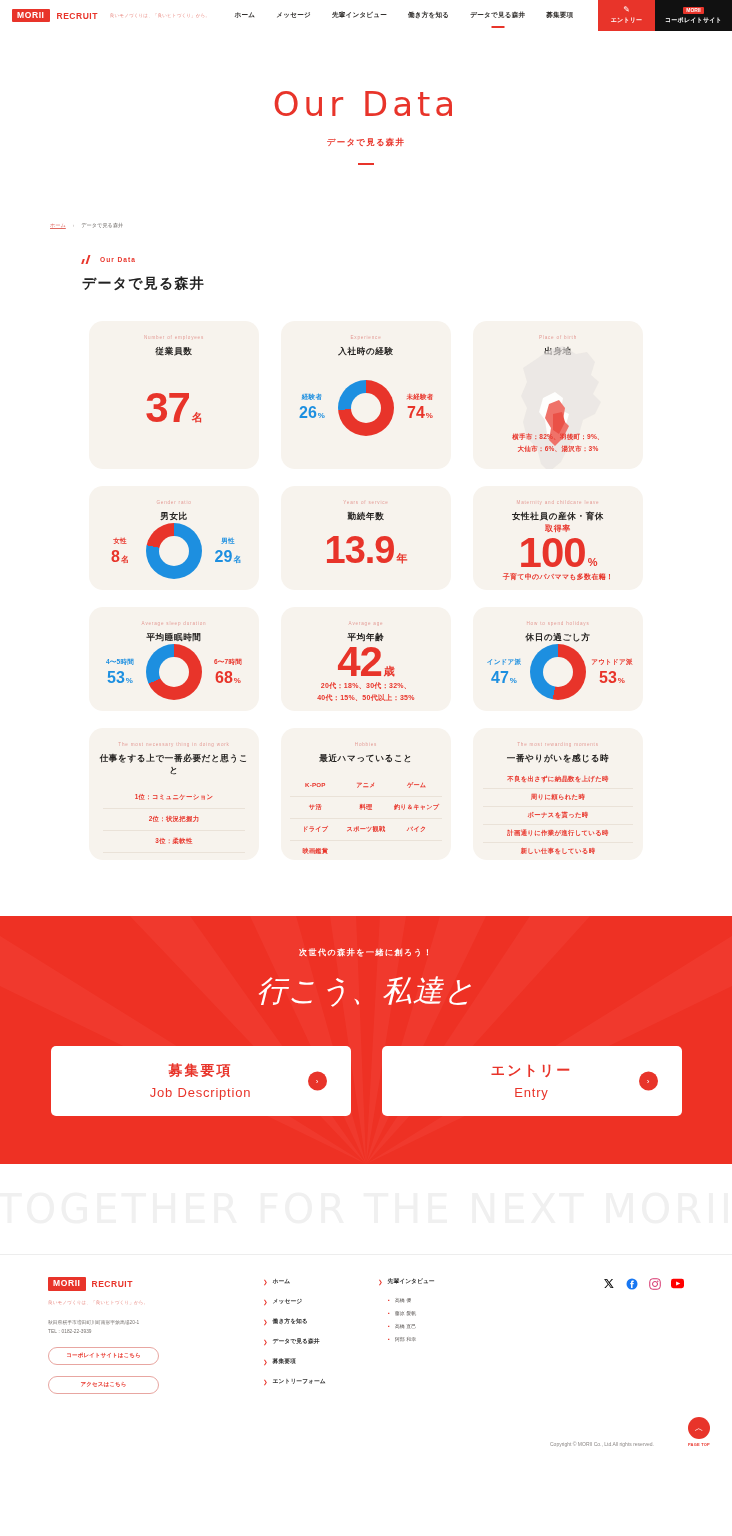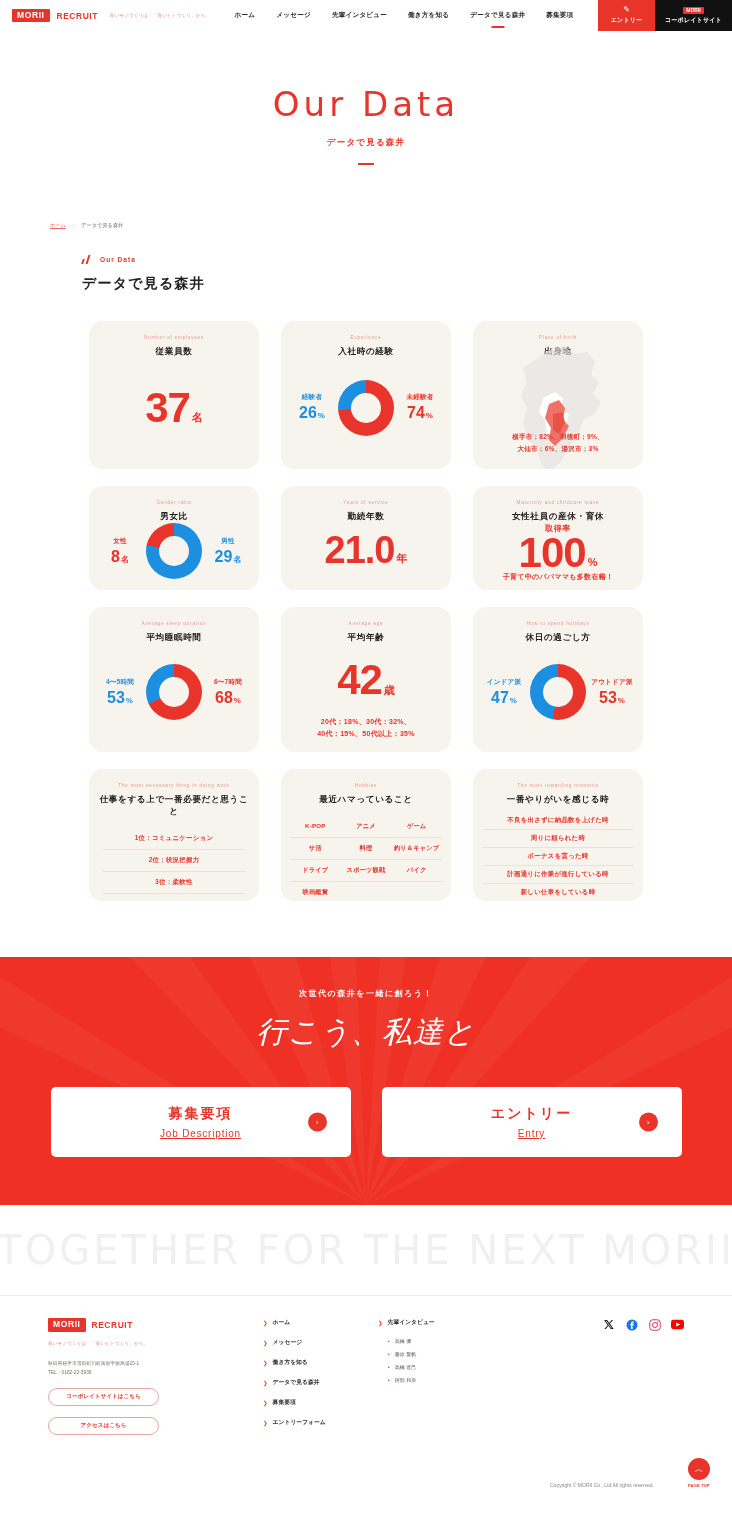--- a/index.html
+++ b/index.html
@@ -79,21 +79,21 @@
     display: grid; grid-template-columns: repeat(3, 170px);
     gap: 17px 22px; padding: 28px 0 0; justify-content: center;
   }
   .card {
     background: #f7f3ed; border-radius: 14px; padding: 14px 10px 12px;
     display: flex; flex-direction: column; align-items: center; position: relative;
     overflow: hidden;
   }
   .card.h1 { height: 148px; }
   .card.h2 { height: 104px; }
-  .card.h3 { height: 145px; }
+  .card.h3 { height: 104px; }
   .card.h4 { height: 132px; }
   .card-en { font-size: 4.6px; color: #e39a94; letter-spacing: .8px; text-align: center; }
   .card-jp { font-size: 8.6px; font-weight: 700; color: #23211f; letter-spacing: .6px; margin-top: 6px; text-align: center; }
 
   
   .bignum-wrap { flex: 1; display: flex; align-items: center; justify-content: center; }
   .bignum {
     display: flex; align-items: flex-end; color: #e8342a;
     font-weight: 700; line-height: .85;
   }
@@ -148,21 +148,21 @@
     margin-top: 13px; color: #fff; font-size: 30px; font-weight: 400;
     letter-spacing: 1px; font-style: italic;
   }
   .cta-btns { margin-top: 34px; display: flex; gap: 31px; }
   .cta-btn {
     width: 300px; height: 70px; background: #fff; border-radius: 5px;
     display: flex; flex-direction: column; align-items: center; justify-content: center;
     position: relative; cursor: pointer;
   }
   .cta-btn .jp { color: #e8342a; font-size: 14px; font-weight: 700; letter-spacing: 2px; }
-  .cta-btn .en { color: #e8342a; font-size: 10px; letter-spacing: .8px; margin-top: 5px; text-decoration: underline; }
+  .cta-btn .en { color: #e8342a; font-size: 13px; letter-spacing: .8px; margin-top: 5px; }
   .arrow-circle {
     position: absolute; right: 24px; top: 50%; transform: translateY(-50%);
     width: 19px; height: 19px; border-radius: 50%; background: #e8342a; color: #fff;
     display: flex; align-items: center; justify-content: center; font-size: 8px;
   }
 
   
   .watermark {
     height: 90px; display: flex; align-items: center; justify-content: center;
     background: #fff;
@@ -334,21 +334,21 @@
             </span>
         </div>
       </div>
     </div>
 
     <div class="card h2">
       <div class="card-en">Years of service</div>
       <div class="card-jp">勤続年数</div>
       <div class="bignum-wrap">
         <div class="bignum sm">
-          <span class="n">21.0</span>
+          <span class="n">13.9</span>
           <span class="u">年</span>
         </div>
       </div>
     </div>
 
     <div class="card h2">
       <div class="card-en">Maternity and childcare leave</div>
       <div class="card-jp">女性社員の産休・育休</div>
       <div class="bignum-wrap" style="flex-direction:column;gap:1px;">
         <div class="cap-label">取得率</div>

